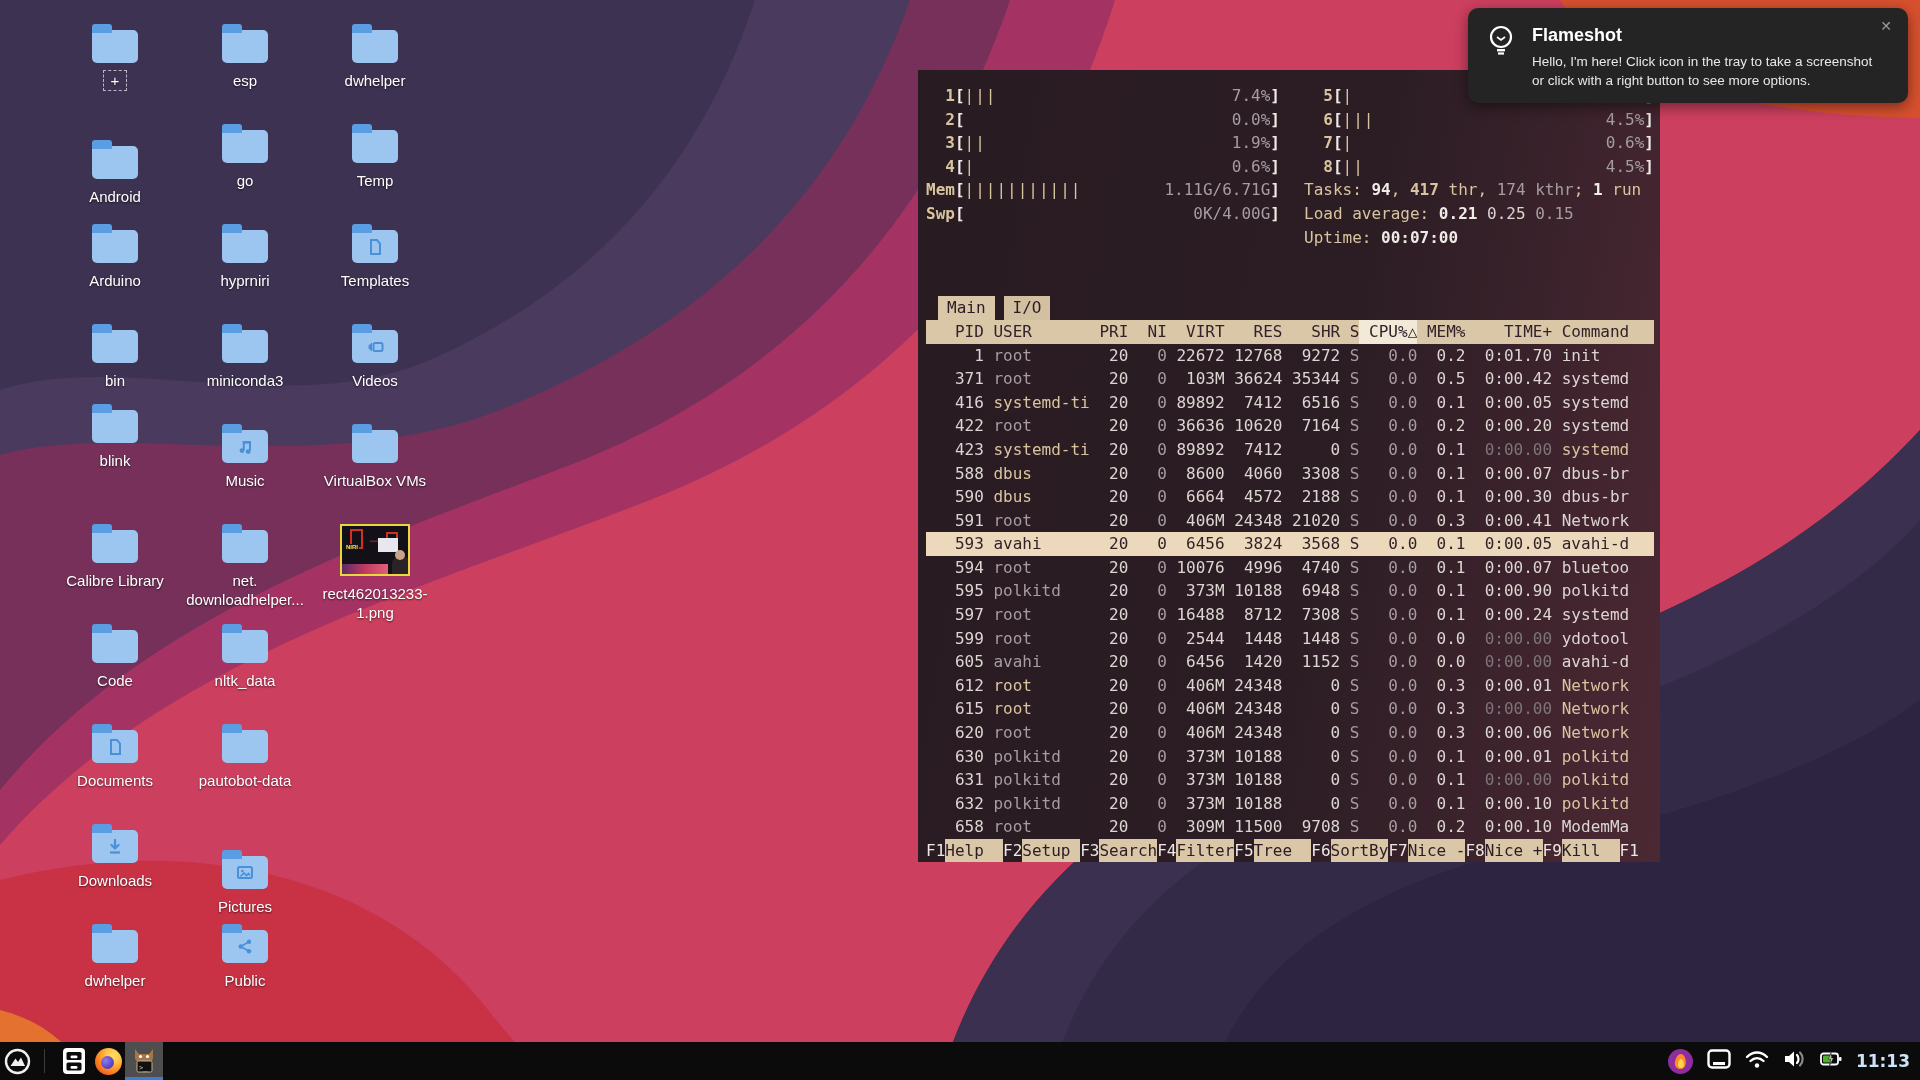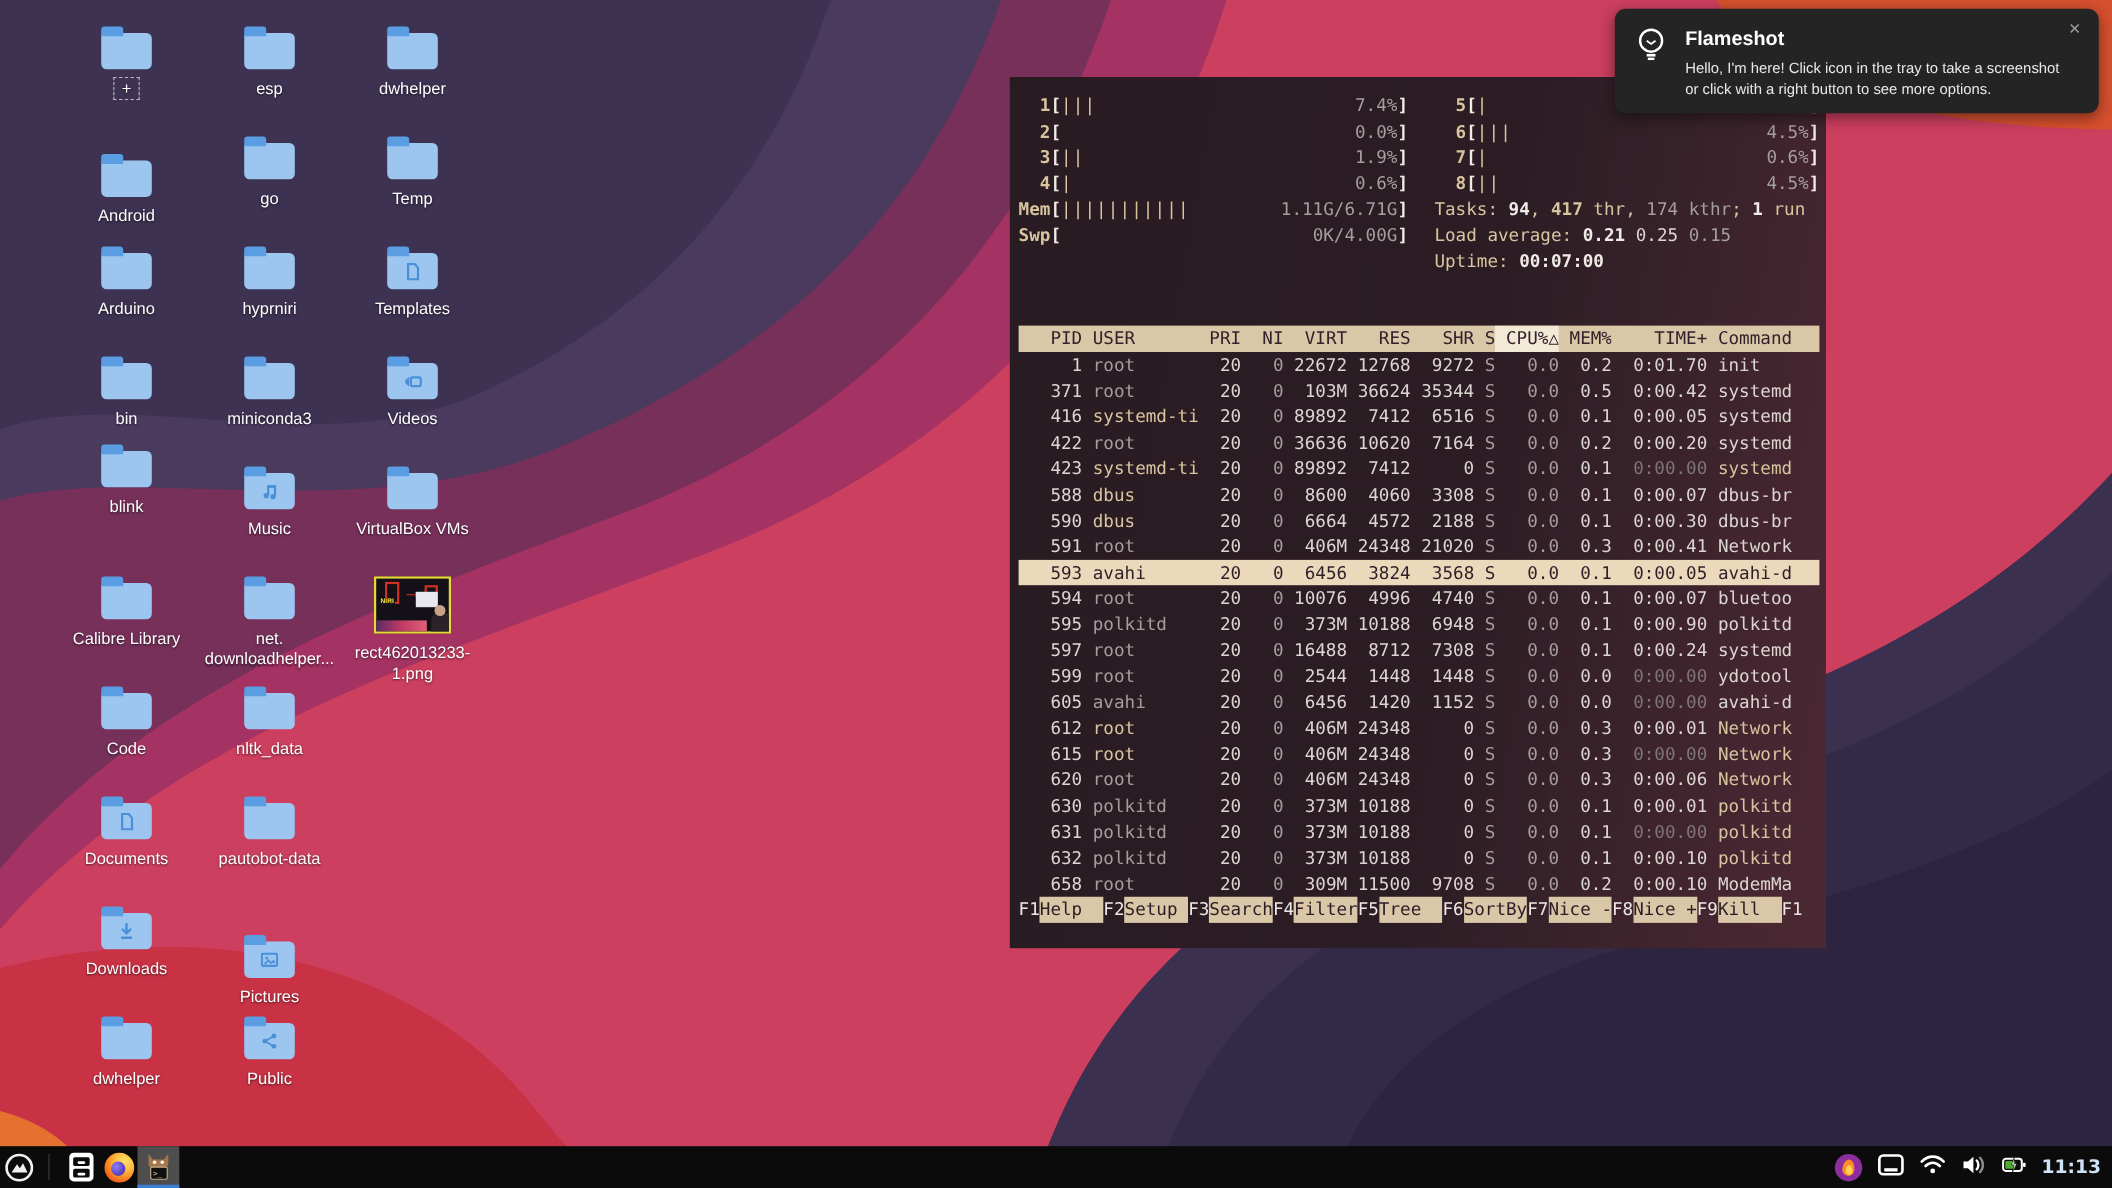--- a/index.html
+++ b/index.html
@@ -352,20 +352,24 @@
             <span class="meter"><span class="m-label">Swp</span><span class="m-brk">[</span><span class="m-body"><span class="m-bars"></span><span class="c-grey">0K/4.00G</span></span><span class="m-brk">]</span></span>
           </div>
           <div class="m-right"><span class="info-line"><span class="c-tan">Load average: </span><span class="c-wb">0.21 </span><span class="c-w">0.25 </span><span class="c-grey">0.15</span></span></div>
         </div>
         <div class="m-row">
           <div class="m-left"></div>
           <div class="m-right"><span class="info-line"><span class="c-tan">Uptime: </span><span class="c-wb">00:07:00</span></span></div>
         </div>
       </div>
     <div style="height:47.2px"></div>
+    <div class="tab-row" id="tab-row">
+        <span class="tab">Main</span>
+        <span class="tab dim">I/O</span>
+      </div>
     <div class="prow phead" id="proc-header"><span class="ra">PID</span><span></span><span class="la">USER</span><span class="ra">PRI</span><span class="ra">NI</span><span class="ra">VIRT</span><span class="ra">RES</span><span class="ra">SHR</span><span class="ra">S</span><span class="ra sort-cell">CPU%△</span><span class="ra">MEM%</span><span class="ra">TIME+</span><span></span><span class="la">Command</span></div>
     <div id="proc-rows">
         <div class="prow"><span class="ra c-w">1</span><span></span><span class="la c-grey">root</span><span class="ra c-w">20</span><span class="ra c-grey">0</span><span class="ra c-w">22672</span><span class="ra c-w">12768</span><span class="ra c-w">9272</span><span class="ra c-grey">S</span><span class="ra c-grey">0.0</span><span class="ra c-w">0.2</span><span class="ra c-w">0:01.70</span><span></span><span class="la c-w">init</span></div>
         <div class="prow"><span class="ra c-w">371</span><span></span><span class="la c-grey">root</span><span class="ra c-w">20</span><span class="ra c-grey">0</span><span class="ra c-w">103M</span><span class="ra c-w">36624</span><span class="ra c-w">35344</span><span class="ra c-grey">S</span><span class="ra c-grey">0.0</span><span class="ra c-w">0.5</span><span class="ra c-w">0:00.42</span><span></span><span class="la c-w">systemd</span></div>
         <div class="prow"><span class="ra c-w">416</span><span></span><span class="la c-tan">systemd-ti</span><span class="ra c-w">20</span><span class="ra c-grey">0</span><span class="ra c-w">89892</span><span class="ra c-w">7412</span><span class="ra c-w">6516</span><span class="ra c-grey">S</span><span class="ra c-grey">0.0</span><span class="ra c-w">0.1</span><span class="ra c-w">0:00.05</span><span></span><span class="la c-w">systemd</span></div>
         <div class="prow"><span class="ra c-w">422</span><span></span><span class="la c-grey">root</span><span class="ra c-w">20</span><span class="ra c-grey">0</span><span class="ra c-w">36636</span><span class="ra c-w">10620</span><span class="ra c-w">7164</span><span class="ra c-grey">S</span><span class="ra c-grey">0.0</span><span class="ra c-w">0.2</span><span class="ra c-w">0:00.20</span><span></span><span class="la c-w">systemd</span></div>
         <div class="prow"><span class="ra c-w">423</span><span></span><span class="la c-tan">systemd-ti</span><span class="ra c-w">20</span><span class="ra c-grey">0</span><span class="ra c-w">89892</span><span class="ra c-w">7412</span><span class="ra c-w">0</span><span class="ra c-grey">S</span><span class="ra c-grey">0.0</span><span class="ra c-w">0.1</span><span class="ra c-dim">0:00.00</span><span></span><span class="la c-tan">systemd</span></div>
         <div class="prow"><span class="ra c-w">588</span><span></span><span class="la c-tan">dbus</span><span class="ra c-w">20</span><span class="ra c-grey">0</span><span class="ra c-w">8600</span><span class="ra c-w">4060</span><span class="ra c-w">3308</span><span class="ra c-grey">S</span><span class="ra c-grey">0.0</span><span class="ra c-w">0.1</span><span class="ra c-w">0:00.07</span><span></span><span class="la c-w">dbus-br</span></div>
         <div class="prow"><span class="ra c-w">590</span><span></span><span class="la c-tan">dbus</span><span class="ra c-w">20</span><span class="ra c-grey">0</span><span class="ra c-w">6664</span><span class="ra c-w">4572</span><span class="ra c-w">2188</span><span class="ra c-grey">S</span><span class="ra c-grey">0.0</span><span class="ra c-w">0.1</span><span class="ra c-w">0:00.30</span><span></span><span class="la c-w">dbus-br</span></div>
         <div class="prow"><span class="ra c-w">591</span><span></span><span class="la c-grey">root</span><span class="ra c-w">20</span><span class="ra c-grey">0</span><span class="ra c-w">406M</span><span class="ra c-w">24348</span><span class="ra c-w">21020</span><span class="ra c-grey">S</span><span class="ra c-grey">0.0</span><span class="ra c-w">0.3</span><span class="ra c-w">0:00.41</span><span></span><span class="la c-w">Network</span></div>

